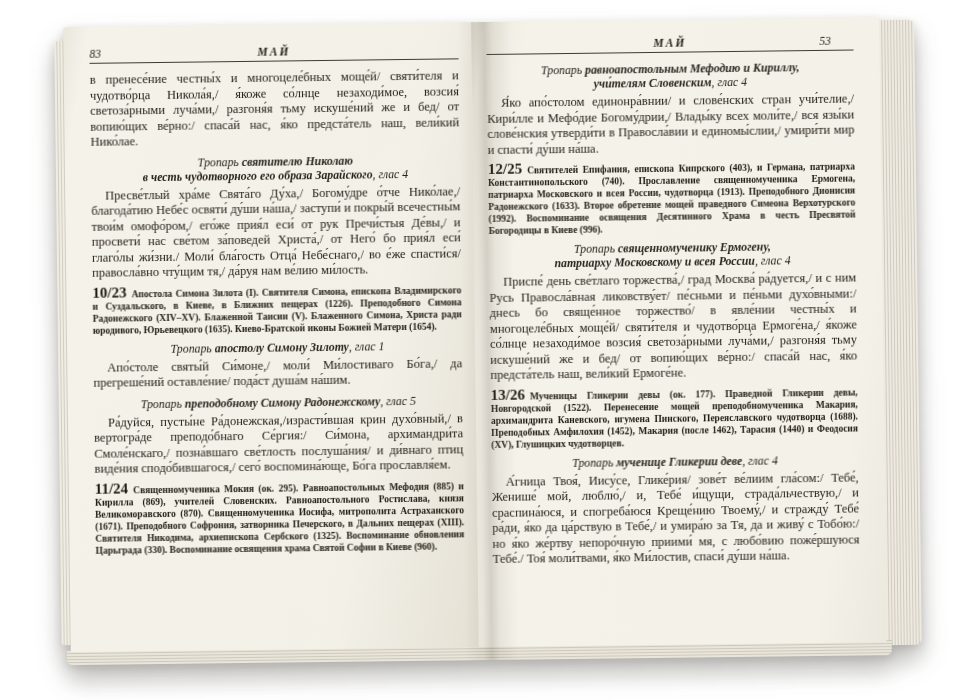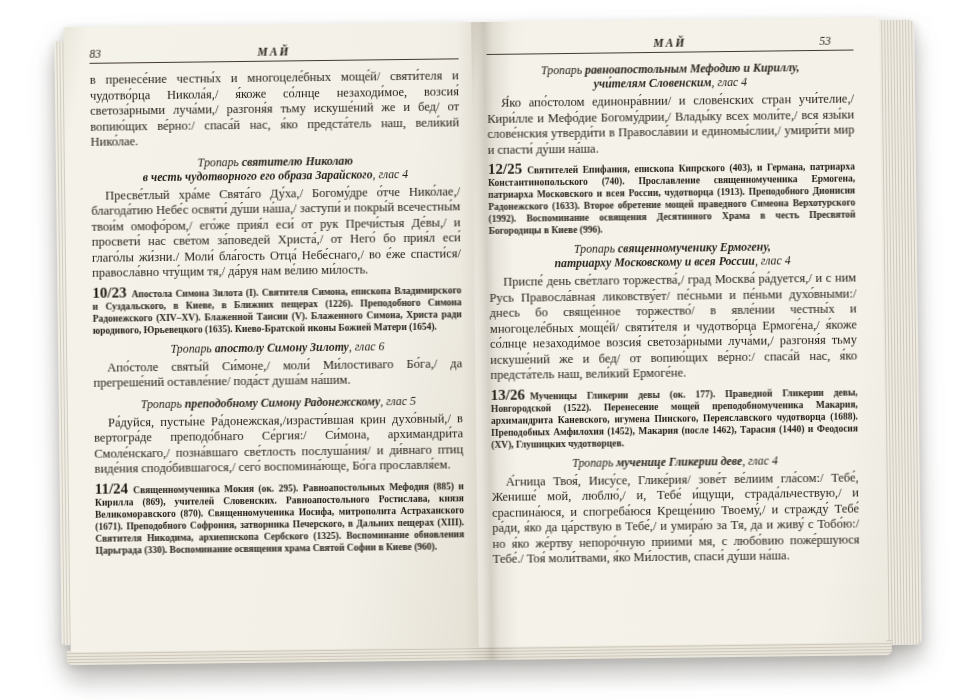--- a/index.html
+++ b/index.html
@@ -129,21 +129,21 @@
         <div class="heading">
           <div><span>Тропарь </span><span class="h-title">святителю Николаю</span></div>
           <div><span class="h-title">в честь чудотворного его образа Зарайского</span><span>, глас 4</span></div>
         </div>
 
         <p class="para">Пресве́тлый хра́ме Свята́го Ду́ха,/ Богому́дре о́тче Нико́лае,/ благода́тию Небе́с освяти́ ду́ши на́ша,/ заступи́ и покры́й всечестны́м твои́м омофо́ром,/ его́же прия́л еси́ от рук Пречи́стыя Де́вы,/ и просвети́ нас све́том за́поведей Христа́,/ от Него́ бо прия́л еси́ глаго́лы жи́зни./ Моли́ бла́гость Отца́ Небе́снаго,/ во е́же спасти́ся/ правосла́вно чту́щим тя,/ да́руя нам ве́лию ми́лость.</p>
 
         <p class="cal"><span class="cal-num">10/23</span><span>Апостола Симона Зилота (I). Святителя Симона, епископа Владимирского и Суздальского, в Киеве, в Ближних пещерах (1226). Преподобного Симона Радонежского (XIV–XV). Блаженной Таисии (V). Блаженного Симона, Христа ради юродивого, Юрьевецкого (1635). Киево-Братской иконы Божией Матери (1654).</span></p>
 
         <div class="heading">
-          <div><span>Тропарь </span><span class="h-title">апостолу Симону Зилоту</span><span>, глас 6</span></div>
+          <div><span>Тропарь </span><span class="h-title">апостолу Симону Зилоту</span><span>, глас 1</span></div>
         </div>
 
         <p class="para">Апо́столе святы́й Си́моне,/ моли́ Ми́лостиваго Бо́га,/ да прегреше́ний оставле́ние/ пода́ст душа́м на́шим.</p>
 
         <div class="heading">
           <div><span>Тропарь </span><span class="h-title">преподобному Симону Радонежскому</span><span>, глас 5</span></div>
         </div>
 
         <p class="para">Ра́дуйся, пусты́не Ра́донежская,/израсти́вшая крин духо́вный,/ в вертогра́де преподо́бнаго Се́ргия:/ Си́мона, архимандри́та Смоле́нскаго,/ позна́вшаго све́тлость послуша́ния/ и ди́внаго птиц виде́ния сподо́бившагося,/ сего́ воспомина́юще, Бо́га прославля́ем.</p>
 

